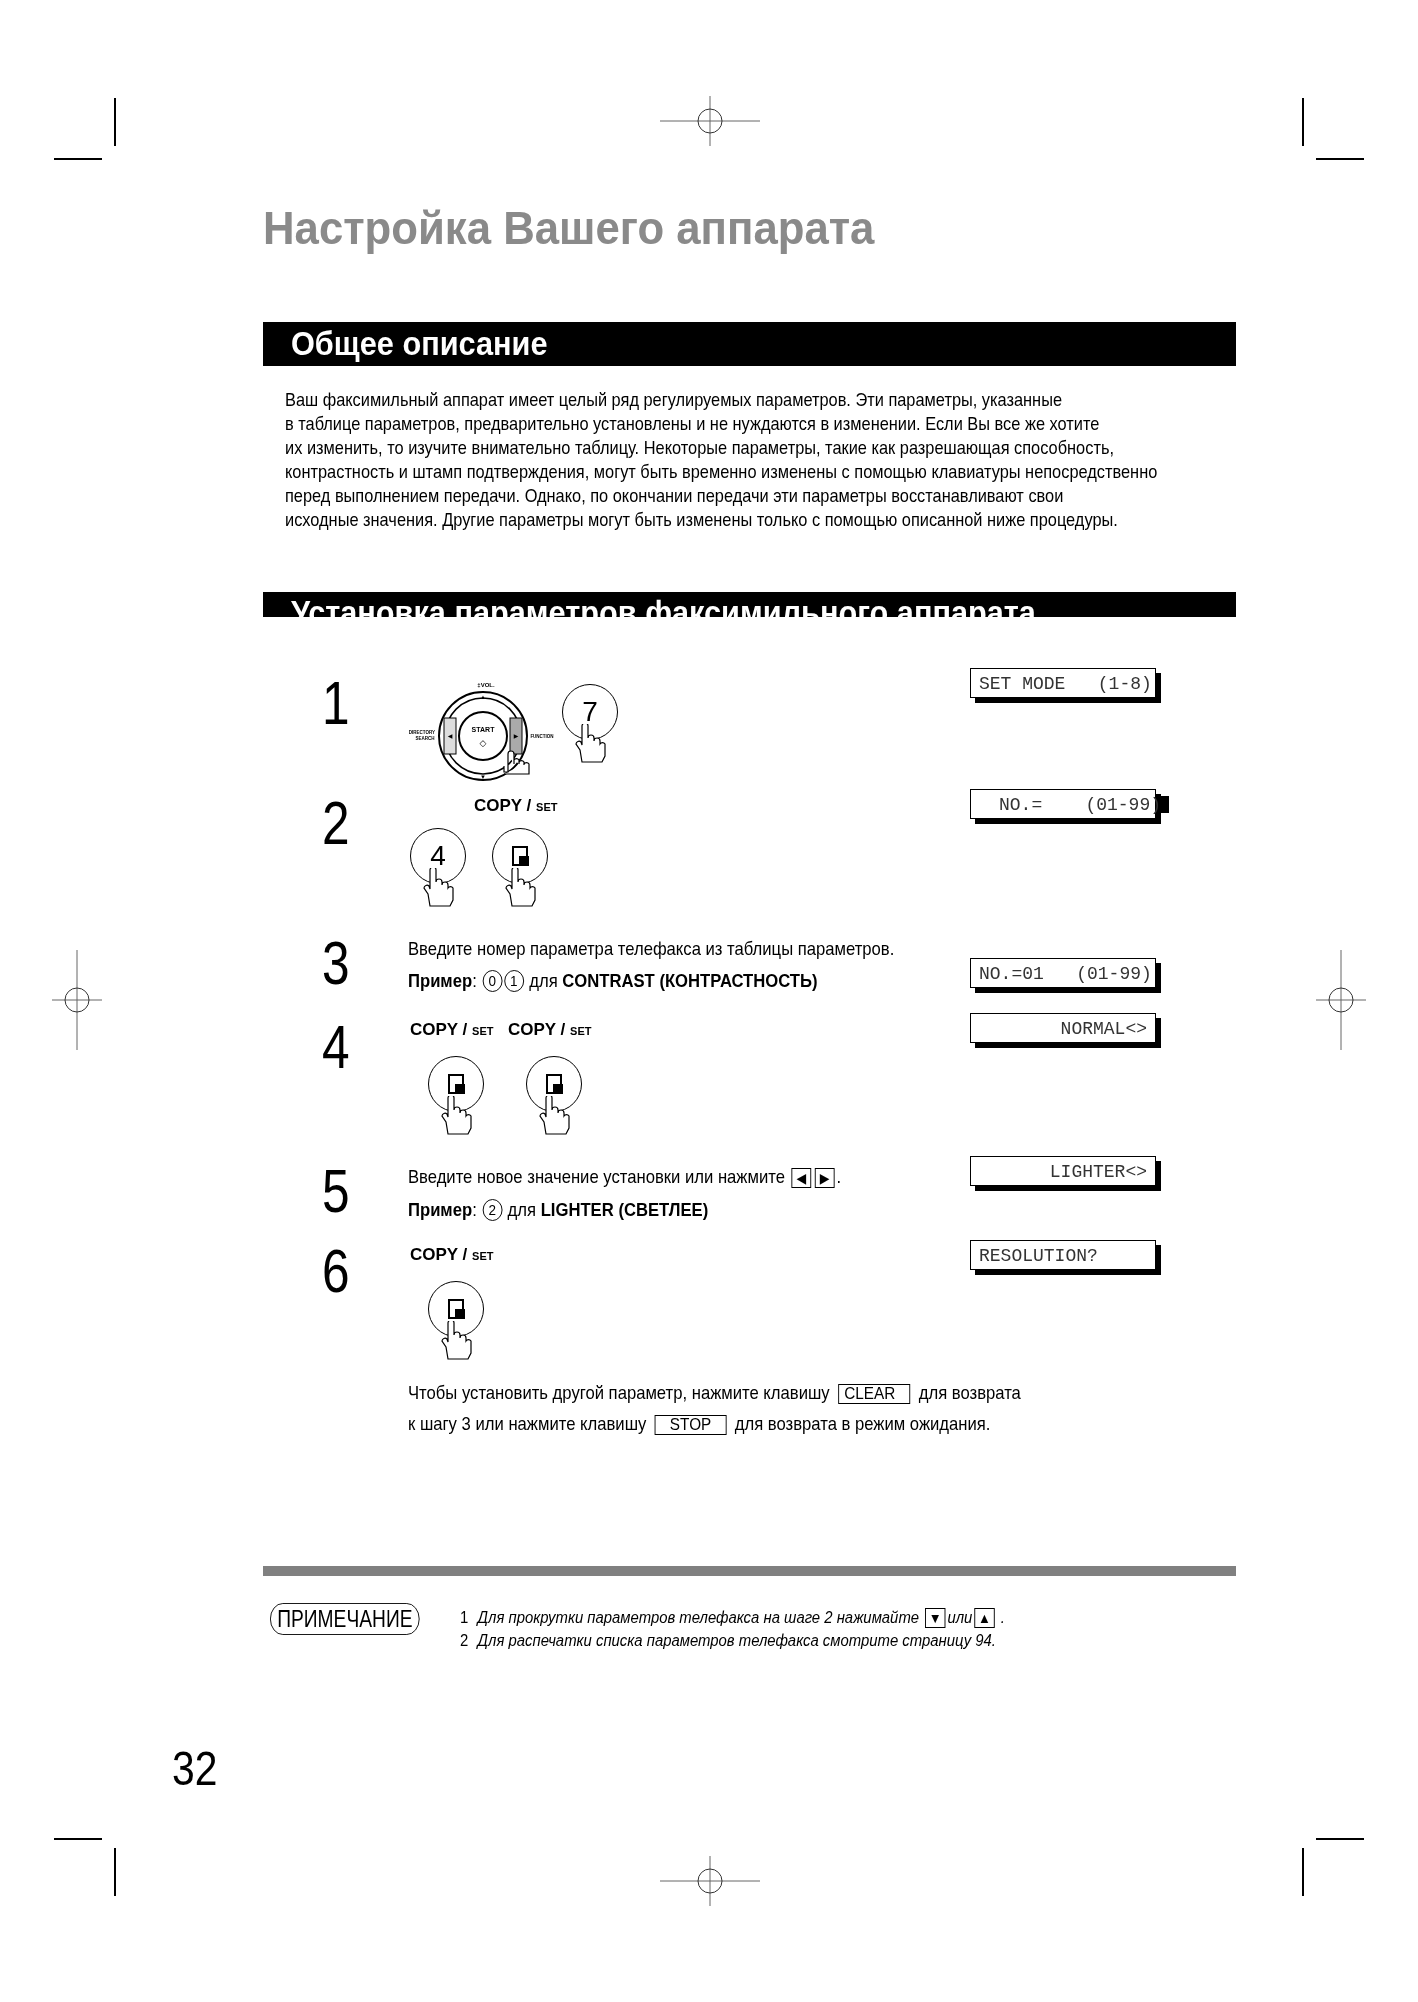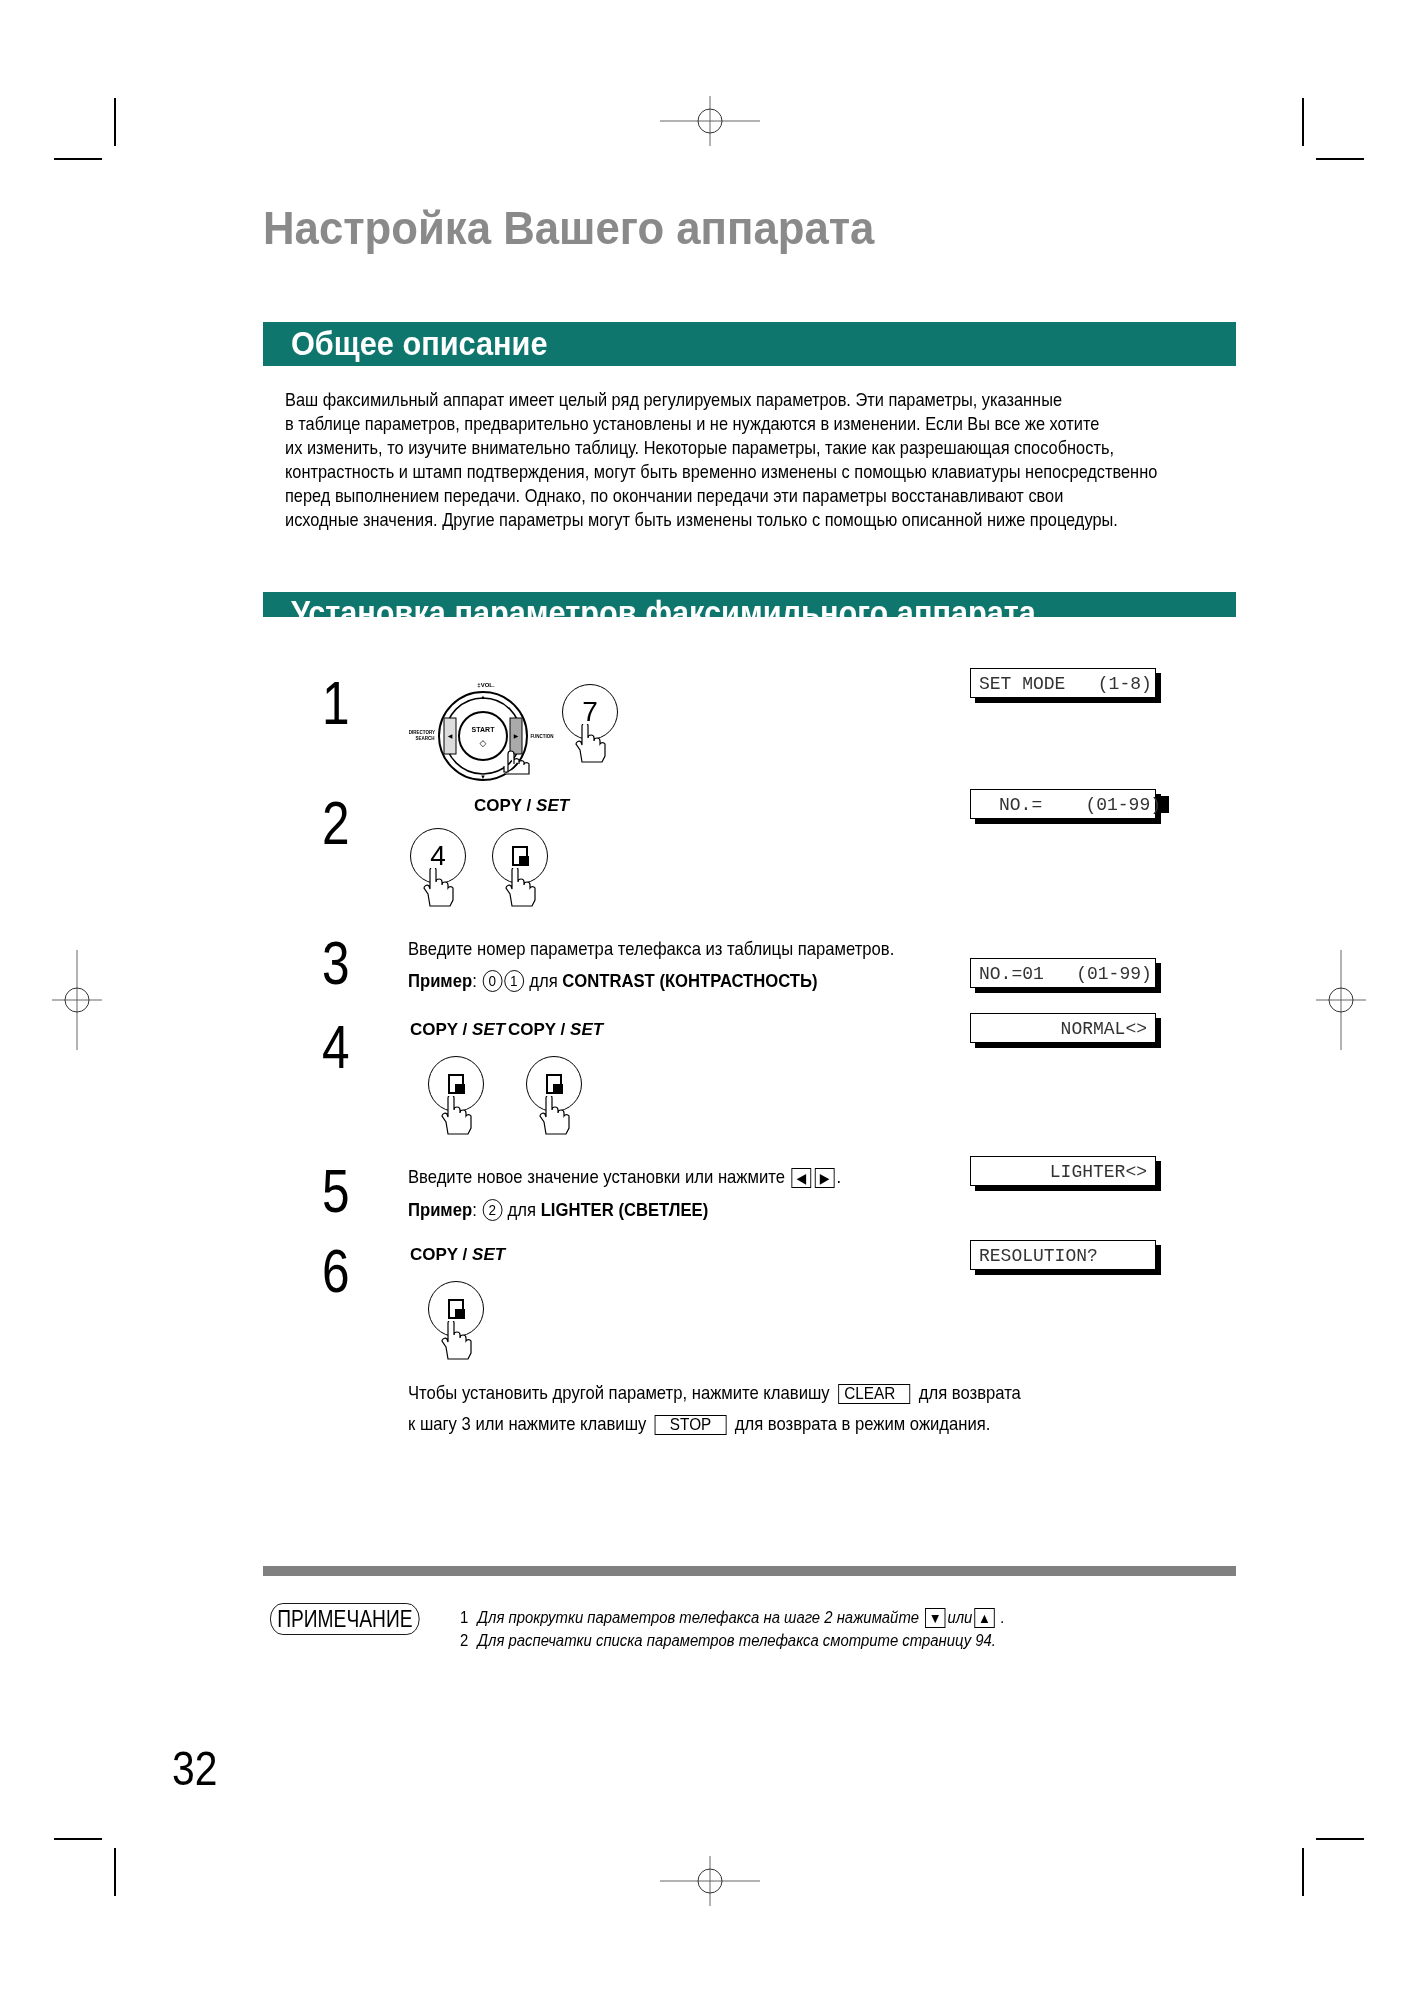--- a/index.html
+++ b/index.html
@@ -2,34 +2,34 @@
 <html><head>
 <meta charset="utf-8">
 <style>
   html, body { margin:0; padding:0; background:#ffffff; }
   body { width:1418px; height:2002px; position:relative; overflow:hidden;
          font-family:"Liberation Sans", sans-serif; color:#000; }
   .abs { position:absolute; }
   .rule { position:absolute; background:#000; }
   .page-title { position:absolute; left:263px; top:200px; font-size:47px; font-weight:bold;
                 color:#8a8a8a; letter-spacing:0px; transform:scaleX(0.93); transform-origin:left top; white-space:nowrap; }
-  .section-bar { position:absolute; left:263px; width:973px; background:#0f766e; color:#fff;
+  .section-bar { position:absolute; left:263px; width:973px; background:#000000; color:#fff;
                  font-weight:bold; font-size:33px; box-sizing:border-box; padding-left:28px; white-space:nowrap; }
   .section-bar span { display:inline-block; transform:scaleX(0.93); transform-origin:left center; }
   .intro { position:absolute; left:285px; top:388px; width:960px; font-size:18.2px; line-height:24px;
            transform:scaleX(0.9); transform-origin:left top; }
   .intro p { margin:0; white-space:nowrap; }
   .step-num { position:absolute; left:322px; font-size:62px; font-weight:normal; transform:scaleX(0.8); transform-origin:left top; line-height:1; }
   .lcd { position:absolute; left:970px; width:186px; height:30px; border:1.5px solid #000;
          box-shadow:5px 5px 0 #000; background:#fff; font-family:"Liberation Mono", monospace;
          font-size:18px; line-height:30px; box-sizing:border-box; padding:0 8px; white-space:pre; color:#333; }
   .lcd.right { text-align:right; }
   .cursor { display:inline-block; width:8px; height:17px; background:#000; vertical-align:-3px; }
   .copyset { position:absolute; font-weight:bold; font-size:17px; white-space:nowrap; }
-  .copyset .small { font-size:17px;font-style:italic; }
+  .copyset .small { font-size:11px; }
   .key-circle { position:absolute; width:56px; height:56px; border:1.5px solid #000; border-radius:50%;
                 background:#fff; box-sizing:border-box; text-align:center; line-height:54px; font-size:28px; }
   .doc-glyph { display:inline-block; width:16px; height:20px; border:2.5px solid #000; box-sizing:border-box;
                position:relative; vertical-align:middle; margin-top:-4px; }
   .doc-glyph::after { content:""; position:absolute; right:-2.5px; bottom:-2.5px; width:10px; height:10px; background:#000; }
   .hand { position:absolute; width:36px; height:40px; }
   .text-line { position:absolute; font-size:18.5px; white-space:nowrap; transform:scaleX(0.9); transform-origin:left top; }
   .text-line b { font-weight:bold; }
   .circ { display:inline-block; width:20px; height:20px; border:1px solid #000; border-radius:50%;
           text-align:center; line-height:20px; font-size:15px; margin:0 1px; vertical-align:1px; }

